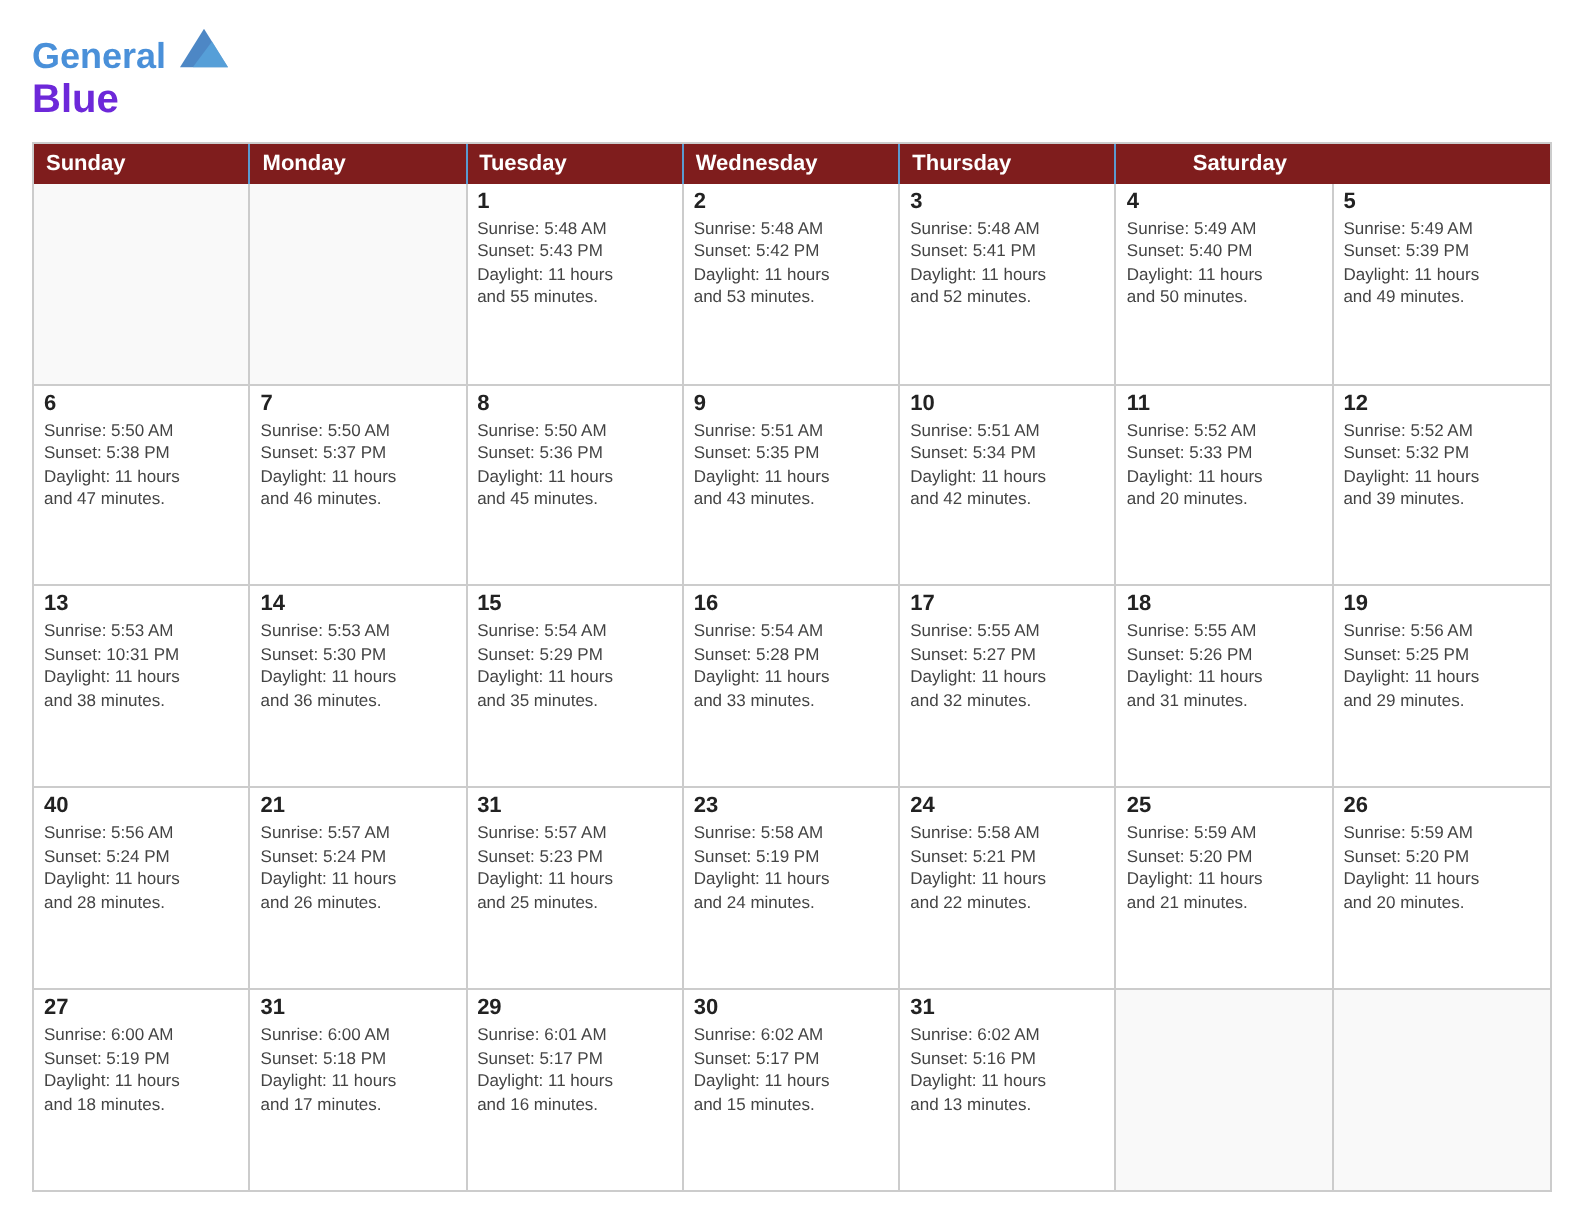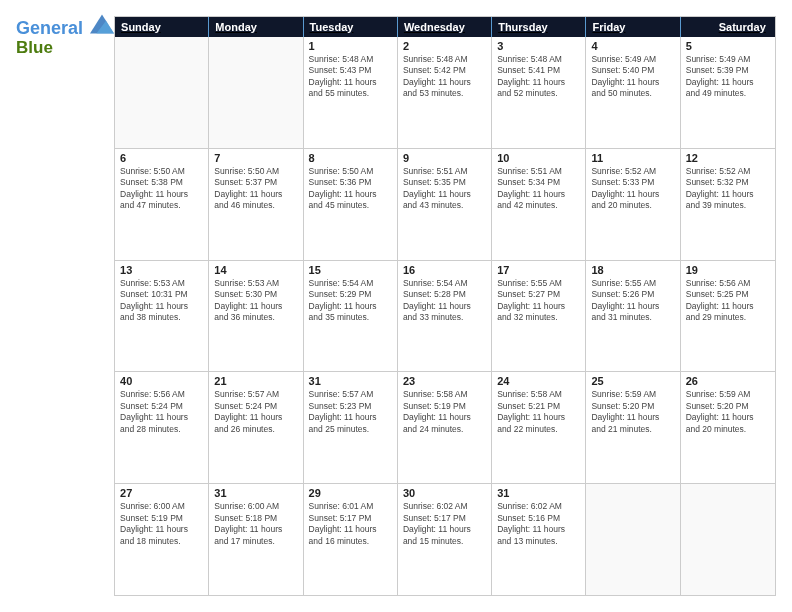--- a/index.html
+++ b/index.html
@@ -8,21 +8,21 @@
       background: #fff;
       width: 792px;
       height: 612px;
       overflow: hidden;
     }
     .page {
       width: 792px;
       height: 612px;
       padding: 16px;
       display: flex;
-      flex-direction: row;
+      flex-direction: column;
     }
     .header {
       display: flex;
       justify-content: space-between;
       align-items: flex-start;
       margin-bottom: 10px;
     }
     .logo {
       display: flex;
       align-items: center;
@@ -57,22 +57,21 @@
     }
     .calendar {
       flex: 1;
       display: flex;
       flex-direction: column;
       border: 1px solid #ccc;
     }
     .cal-header {
       display: grid;
       grid-template-columns: repeat(7, 1fr);
-      background: #0f172a;
-      text-decoration: underline;
+      background: #7f1d1d;
     }
     .cal-header-cell {
       color: #fff;
       font-size: 11px;
       font-weight: bold;
       padding: 4px 6px;
       border-right: 1px solid #5a9ad0;
       text-align: left;
     }
     .cal-header-cell:last-child { border-right: none; margin-left: 32px; }
@@ -117,37 +116,36 @@
   <div class="header">
     <div class="logo">
       <div>
         <div class="logo-text">
           <span>General</span>
           <svg class="logo-icon" viewBox="0 0 30 24" xmlns="http://www.w3.org/2000/svg">
             <polygon points="0,24 15,0 30,24" fill="#3a7abf" opacity="0.9"></polygon>
             <polygon points="8,24 20,8 30,24" fill="#5aaae0" opacity="0.7"></polygon>
           </svg>
         </div>
-        <div class="logo-text" style="color:#4d7c0f; font-size:17px;">Blue</div>
+        <div class="logo-text" style="color:#6d28d9; font-size:20px;">Blue</div>
       </div>
     </div>
     <div class="title-block">
       <div class="month-title"></div>
       <div class="subtitle"></div>
     </div>
   </div>
 
   <div class="calendar">
     <div class="cal-header" id="cal-header">
         <div class="cal-header-cell">Sunday</div>
         <div class="cal-header-cell">Monday</div>
         <div class="cal-header-cell">Tuesday</div>
         <div class="cal-header-cell">Wednesday</div>
         <div class="cal-header-cell">Thursday</div>
-        <div class="cal-header-cell">Friday</div>
         <div class="cal-header-cell">Saturday</div>
       </div>
     <div class="cal-body" id="cal-body">
         <div class="cal-row">
           <div class="cal-cell empty"></div>
           <div class="cal-cell empty"></div>
           <div class="cal-cell">
             <div class="day-num">1</div>
             <div class="cell-line">Sunrise: 5:48 AM</div>
             <div class="cell-line">Sunset: 5:43 PM</div>

